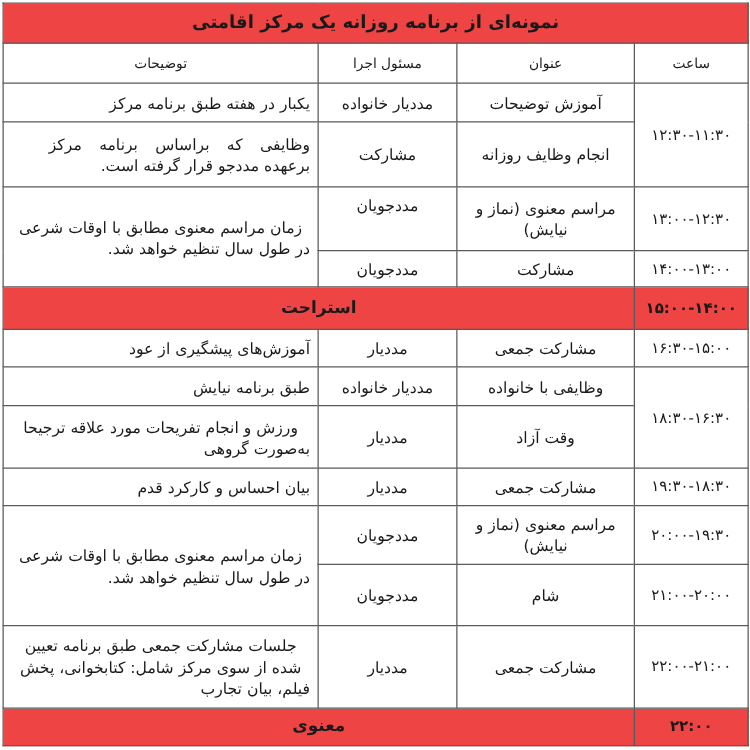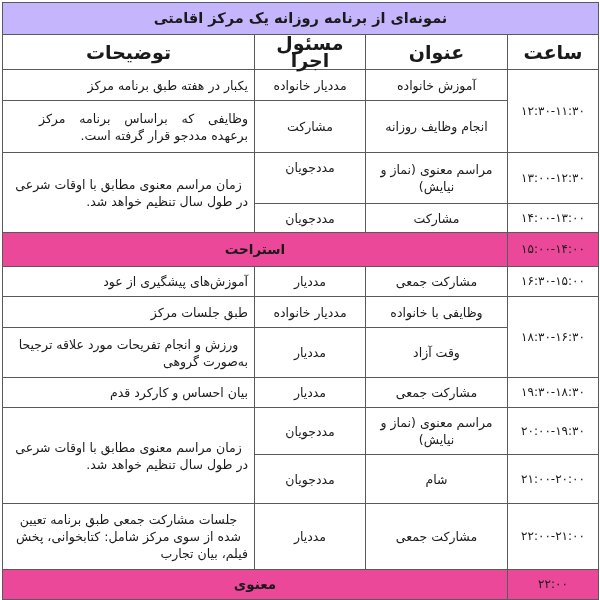--- a/index.html
+++ b/index.html
@@ -16,26 +16,26 @@
     padding: 0 6px;
     text-align: center;
     vertical-align: middle;
     line-height: 17px;
   }
   col.c-time { width: 91px; }
   col.c-title { width: 142px; }
   col.c-resp { width: 111px; }
   col.c-desc { width: 252px; }
   .title-row td {
-    background: #c4b5fd; font-weight: bold; font-size: 14.5px; height: 31px;
+    background: #ef4444; font-weight: bold; font-size: 14.5px; height: 31px;
   }
-  .head-row th { font-weight: bold; font-size: 19px; height: 31px; background: #fff; }
-  .gray-row td { background: #ec4899; font-weight: bold; font-size: 13.5px; }
+  .head-row th { font-weight: normal; font-size: 11px; height: 31px; background: #fff; }
+  .gray-row td { background: #ef4444; font-weight: bold; font-size: 13.5px; }
   td.time { direction: ltr; font-size: 12px; letter-spacing: 0.3px; }
-  .gray-row td.time { font-weight: normal; }
+  .gray-row td.time { font-weight: bold; }
   td.desc { text-align: right; text-align-last: right; }
   td.desc.just { text-align: justify; text-align-last: right; padding-left: 36px; }
   td.desc.center { text-align: center; margin-left: 16px; }
 </style>
 </head>
 <body>
 
 <table class="schedule">
   <colgroup>
     <col class="c-time">
@@ -49,21 +49,21 @@
     </tr>
     <tr class="head-row">
       <th>ساعت</th>
       <th>عنوان</th>
       <th>مسئول اجرا</th>
       <th>توضیحات</th>
     </tr>
 
     <tr style="height:31px">
       <td class="time" rowspan="2">۱۲:۳۰-۱۱:۳۰</td>
-      <td>آموزش خانواده</td>
+      <td>آموزش توضیحات</td>
       <td>مددیار خانواده</td>
       <td class="desc center">یکبار در هفته طبق برنامه مرکز</td>
     </tr>
     <tr style="height:52px">
       <td>انجام وظایف روزانه</td>
       <td>مشارکت</td>
       <td class="desc just">وظایفی که براساس برنامه مرکز برعهده مددجو قرار گرفته است.</td>
     </tr>
 
     <tr style="height:51px">
@@ -87,21 +87,21 @@
       <td class="time">۱۶:۳۰-۱۵:۰۰</td>
       <td>مشارکت جمعی</td>
       <td>مددیار</td>
       <td class="desc center">آموزش‌های پیشگیری از عود</td>
     </tr>
 
     <tr style="height:31px">
       <td class="time" rowspan="2">۱۸:۳۰-۱۶:۳۰</td>
       <td>وظایفی با خانواده</td>
       <td>مددیار خانواده</td>
-      <td class="desc center">طبق جلسات مرکز</td>
+      <td class="desc center">طبق برنامه نیایش</td>
     </tr>
     <tr style="height:50px">
       <td>وقت آزاد</td>
       <td>مددیار</td>
       <td class="desc">ورزش و انجام تفریحات مورد علاقه ترجیحا به‌صورت گروهی</td>
     </tr>
 
     <tr style="height:30px">
       <td class="time">۱۹:۳۰-۱۸:۳۰</td>
       <td>مشارکت جمعی</td>

